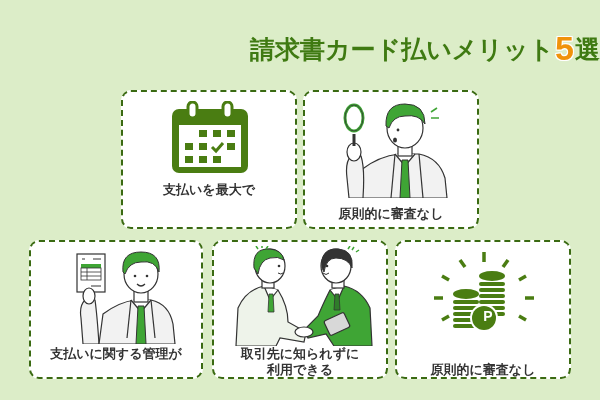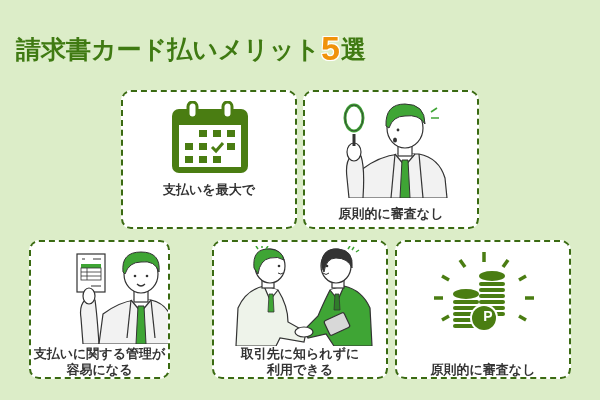--- a/index.html
+++ b/index.html
@@ -5,21 +5,21 @@
   * { box-sizing: border-box; margin: 0; padding: 0; }
   html, body { width: 600px; height: 400px; overflow: hidden; }
   body {
     background: #dcedc8;
     font-family: "DejaVu Sans", "Liberation Sans", sans-serif;
     position: relative;
   }
   .title {
     position: absolute;
     left: 16px; right: 0; top: 30px;
-    text-align: left;
+    text-align: right;
     font-size: 25px;
     font-weight: bold;
     color: #3f7a12;
     letter-spacing: 0px;
     line-height: 36px;
     white-space: nowrap;
   }
   .title .num {
     color: #f0920b;
     font-size: 34px;
@@ -105,21 +105,21 @@
 
     <ellipse cx="15" cy="54" rx="7" ry="9" fill="#ffffff" stroke="#333" stroke-width="1.2"></ellipse>
 
     <line x1="15" y1="48" x2="15" y2="36" stroke="#333" stroke-width="3"></line>
     <ellipse cx="15" cy="20" rx="9" ry="13" fill="#ffffff" stroke="#3fa535" stroke-width="3"></ellipse>
     <ellipse cx="15" cy="20" rx="9" ry="13" fill="none" stroke="#333" stroke-width="0.8"></ellipse>
   </svg>
   <div class="label" style="top:113px;">原則的に審査なし</div>
 </div>
 
-<div class="card" style="left:29px; top:240px; width:141px; height:139px;">
+<div class="card" style="left:29px; top:240px; width:174px; height:139px;">
   <svg class="illus" style="left:38px; top:6px;" width="112" height="96" viewBox="0 0 112 96">
 
     <rect x="8" y="6" width="28" height="38" fill="#ffffff" stroke="#333" stroke-width="1.2"></rect>
     <line x1="13" y1="11" x2="16" y2="11" stroke="#333" stroke-width="1"></line>
     <line x1="24" y1="11" x2="32" y2="11" stroke="#333" stroke-width="1"></line>
     <rect x="12" y="16" width="20" height="4" fill="#3fa535"></rect>
     <rect x="12" y="20" width="20" height="12" fill="#ffffff" stroke="#333" stroke-width="0.8"></rect>
     <line x1="12" y1="24" x2="32" y2="24" stroke="#333" stroke-width="0.8"></line>
     <line x1="12" y1="28" x2="32" y2="28" stroke="#333" stroke-width="0.8"></line>
     <line x1="18" y1="20" x2="18" y2="32" stroke="#333" stroke-width="0.8"></line>
@@ -135,21 +135,20 @@
     <path d="M82 52 L86 90" fill="none" stroke="#333" stroke-width="1.2"></path>
     <rect x="65" y="42" width="14" height="12" fill="#ffffff" stroke="#333" stroke-width="1.2"></rect>
 
     <ellipse cx="72" cy="26" rx="17" ry="19" fill="#ffffff" stroke="#333" stroke-width="1.2"></ellipse>
     <path d="M54 24 Q52 4 72 4 Q92 4 90 24 Q86 12 72 14 Q60 14 56 26 Z" fill="#3fa535" stroke="#333" stroke-width="1"></path>
     <circle cx="66" cy="28" r="1.3" fill="#333"></circle>
     <circle cx="78" cy="28" r="1.3" fill="#333"></circle>
     <path d="M68 36 Q72 40 76 36" fill="none" stroke="#333" stroke-width="1.2"></path>
   </svg>
   <div class="label" style="top:103px;">支払いに関する管理が</div>
-  <div class="label" style="top:119px;">容易になる</div>
 </div>
 
 <div class="card" style="left:212px; top:240px; width:176px; height:139px;">
   <svg class="illus" style="left:16px; top:4px;" width="148" height="100" viewBox="0 0 148 100">
 
     <path d="M6 100 L8 62 Q16 44 34 40 L48 44 Q58 60 58 76 L76 86 L74 96 L50 92 L46 100 Z" fill="#eef3ea" stroke="#333" stroke-width="1.2"></path>
     <path d="M34 40 L40 54 L48 44" fill="#ffffff" stroke="#333" stroke-width="1.2"></path>
     <path d="M39 48 L43 48 L44 66 L38 66 Z" fill="#3fa535" stroke="#333" stroke-width="0.8"></path>
     <rect x="32" y="32" width="12" height="10" fill="#ffffff" stroke="#333" stroke-width="1.2"></rect>
     <ellipse cx="40" cy="20" rx="15" ry="17" fill="#ffffff" stroke="#333" stroke-width="1.2"></ellipse>

